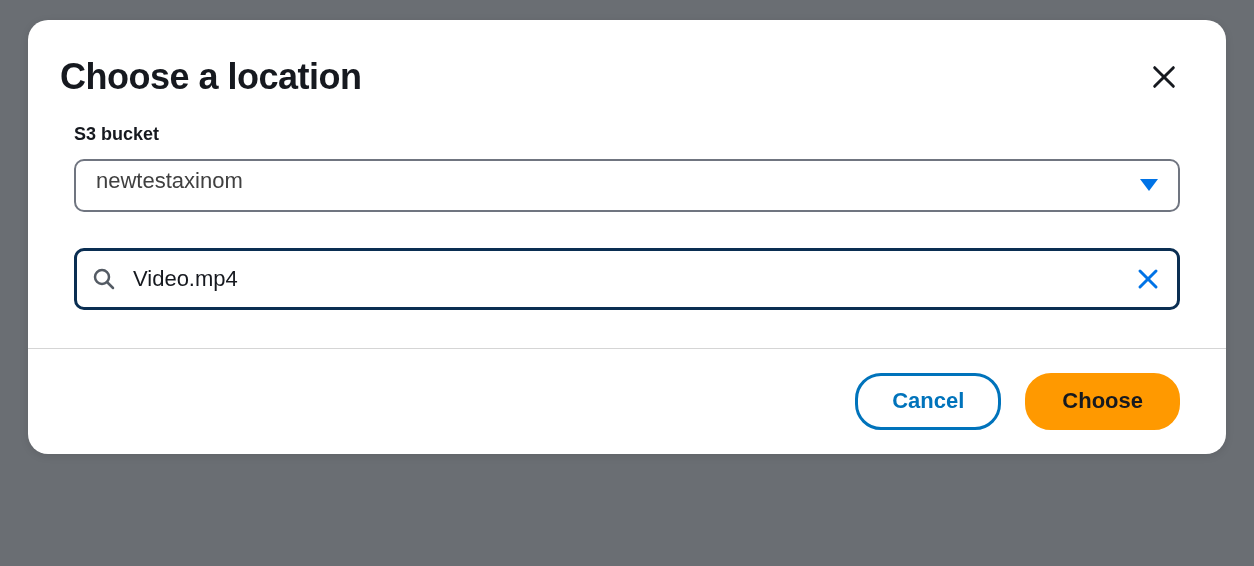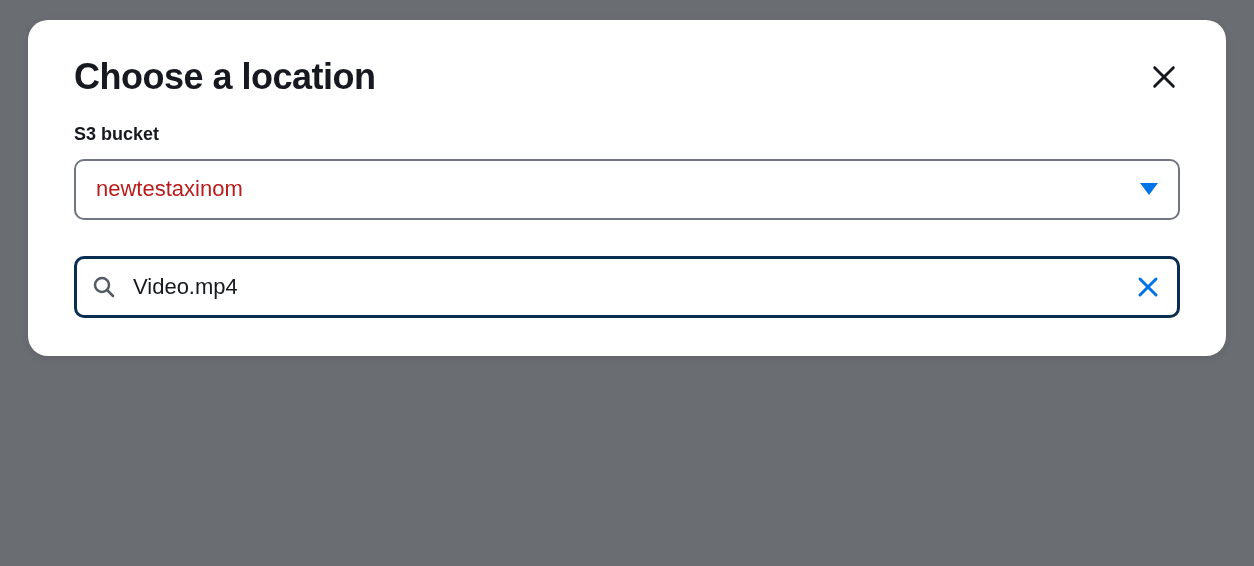--- a/index.html
+++ b/index.html
@@ -22,21 +22,21 @@
       right: 28px;
       background: #ffffff;
       border-radius: 20px;
       padding-bottom: 0;
       box-shadow: 0 2px 8px rgba(0,0,0,0.1);
     }
     .modal-header {
       display: flex;
       justify-content: space-between;
       align-items: flex-start;
-      padding: 36px 46px 26px 46px;
+      padding: 36px 46px 26px 32px;
     }
     .modal-title {
       font-size: 36px;
       font-weight: 700;
       color: #16191f;
       letter-spacing: -0.5px;
     }
     .close-btn {
       width: 32px;
       height: 32px;
@@ -64,26 +64,26 @@
       color: #16191f;
       margin-bottom: 14px;
       display: block;
     }
     .select-wrap {
       position: relative;
       width: 100%;
     }
     .select-input {
       width: 100%;
-      padding: 14px 48px 14px 20px;
+      padding: 6px 48px 14px 20px;
       font-size: 22px;
       border: 2px solid #707580;
       border-radius: 10px;
       background: #fff;
-      color: #b91c1c;
+      color: #404040;
       appearance: none;
       cursor: pointer;
       outline: none;
       line-height: 1.3;
     }
     .select-caret {
       position: absolute;
       right: 22px;
       top: 50%;
       transform: translateY(-50%);
@@ -212,13 +212,17 @@
             <svg viewBox="0 0 24 24" fill="none" stroke="#0073e6" stroke-width="3" stroke-linecap="round">
               <line x1="4" y1="4" x2="20" y2="20"></line>
               <line x1="20" y1="4" x2="4" y2="20"></line>
             </svg>
           </span>
         </button>
       </div>
     </div>
   </div>
 
+  <div class="modal-footer">
+    <button class="btn btn-secondary">Cancel</button>
+    <button class="btn btn-primary">Choose</button>
+  </div>
 </div>
 
 </body></html>

